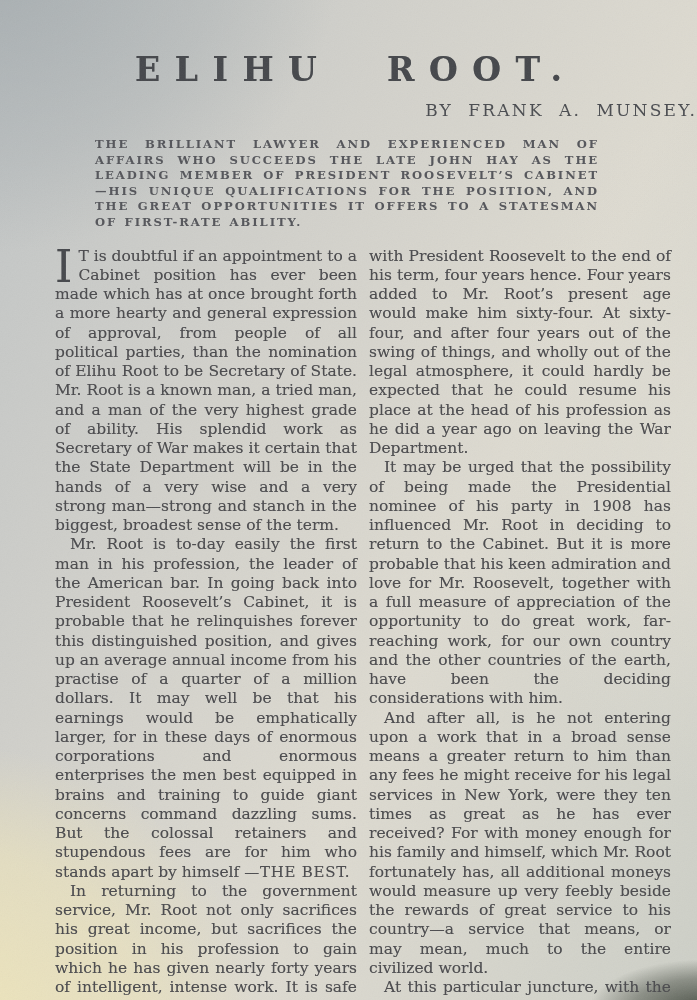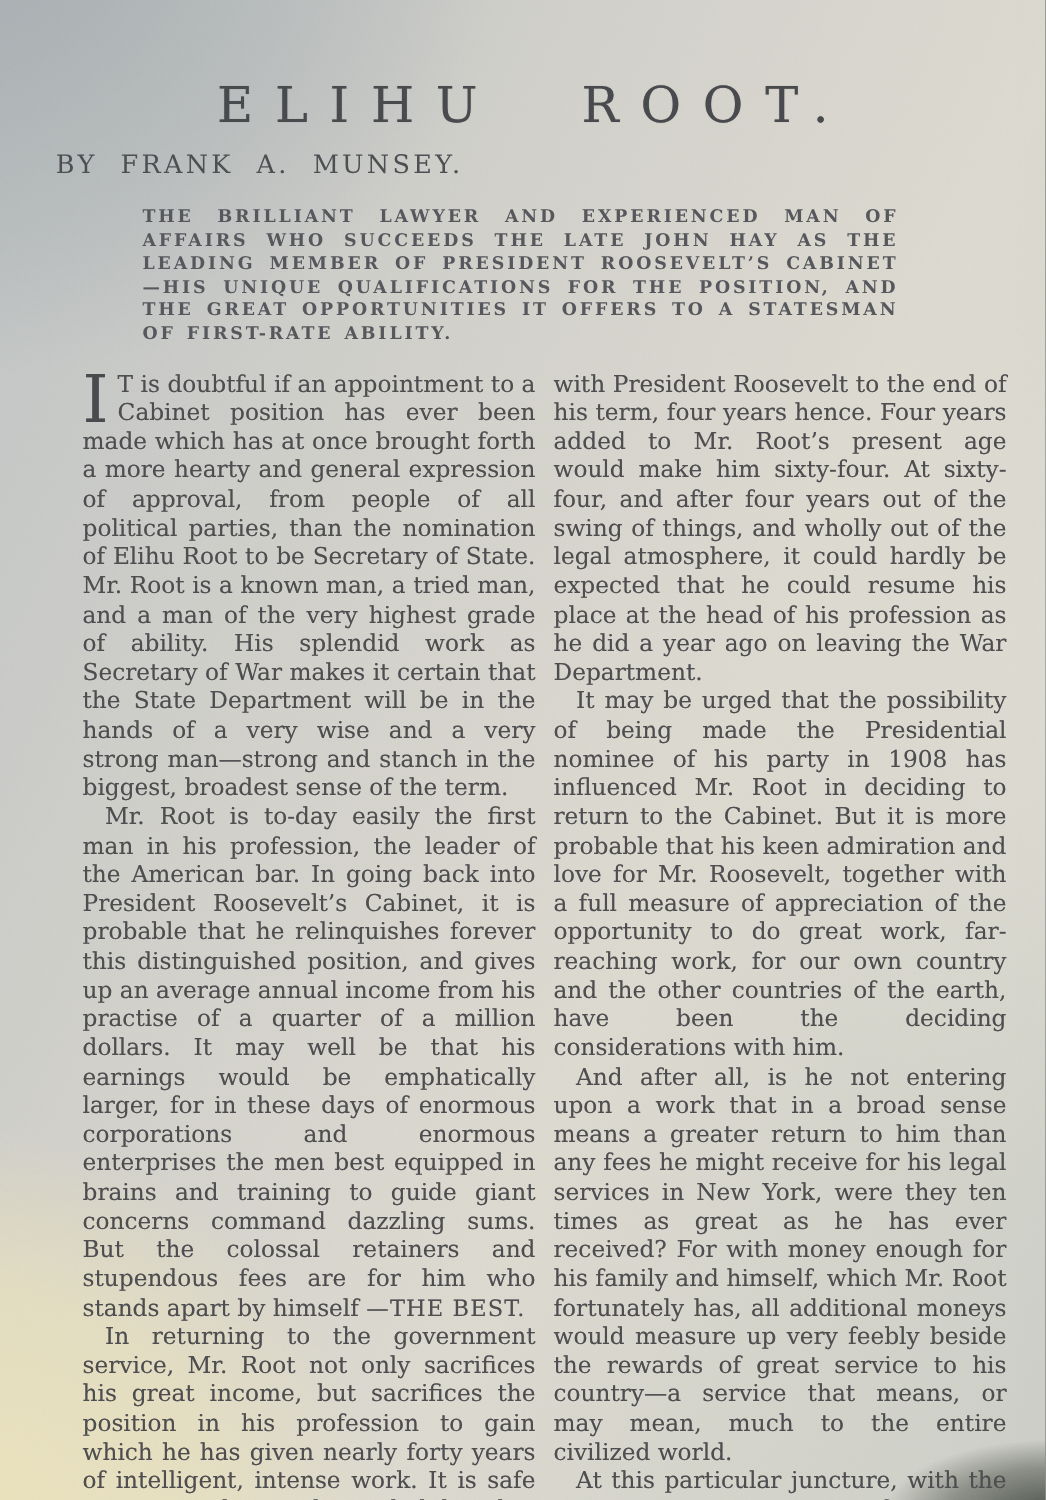--- a/index.html
+++ b/index.html
@@ -11,26 +11,26 @@
       radial-gradient(430px 420px at -6% 104%, rgba(240,230,185,0.95) 0%, rgba(240,230,185,0.55) 45%, rgba(240,230,185,0) 70%),
       radial-gradient(520px 430px at -2% -4%, rgba(163,170,173,0.85) 0%, rgba(163,170,173,0.35) 45%, rgba(163,170,173,0) 68%),
       radial-gradient(300px 500px at 103% 45%, rgba(225,222,212,0.8) 0%, rgba(225,222,212,0) 70%),
       linear-gradient(115deg, #c0c4c5 0%, #d2d1cb 35%, #dddad0 62%, #cdcfc7 100%);
     font-family:"DejaVu Serif","Liberation Serif",serif;
     color:#4b4b4e;
   }
   .content { position:absolute; left:0; top:0; right:0; }
   .title {
     margin:50px 0 0 0; text-align:center;
-    font-size:33px; font-weight:400; color:#45474b;
+    font-size:33px; font-weight:700; color:#45474b;
     letter-spacing:0.44em; word-spacing:0.9em; text-indent:0.44em;
     text-shadow:0 0 0.5px rgba(69,71,75,0.6);
   }
   .byline {
-    margin:11px 0 0 0; text-align:left;
+    margin:11px 0 0 0; text-align:right;
     font-size:17px; font-weight:400; color:#4a4c50;
     letter-spacing:0.13em; word-spacing:0.45em; text-indent:0.13em;padding-left:35px;
   }
   .deck {
     width:504px; margin:17px 98px 16px 95px;
     font-size:11.6px; line-height:15.6px; font-weight:bold;
     letter-spacing:0.165em; word-spacing:0.12em;
     text-align:justify; color:#54555a;
   }
   .columns {

